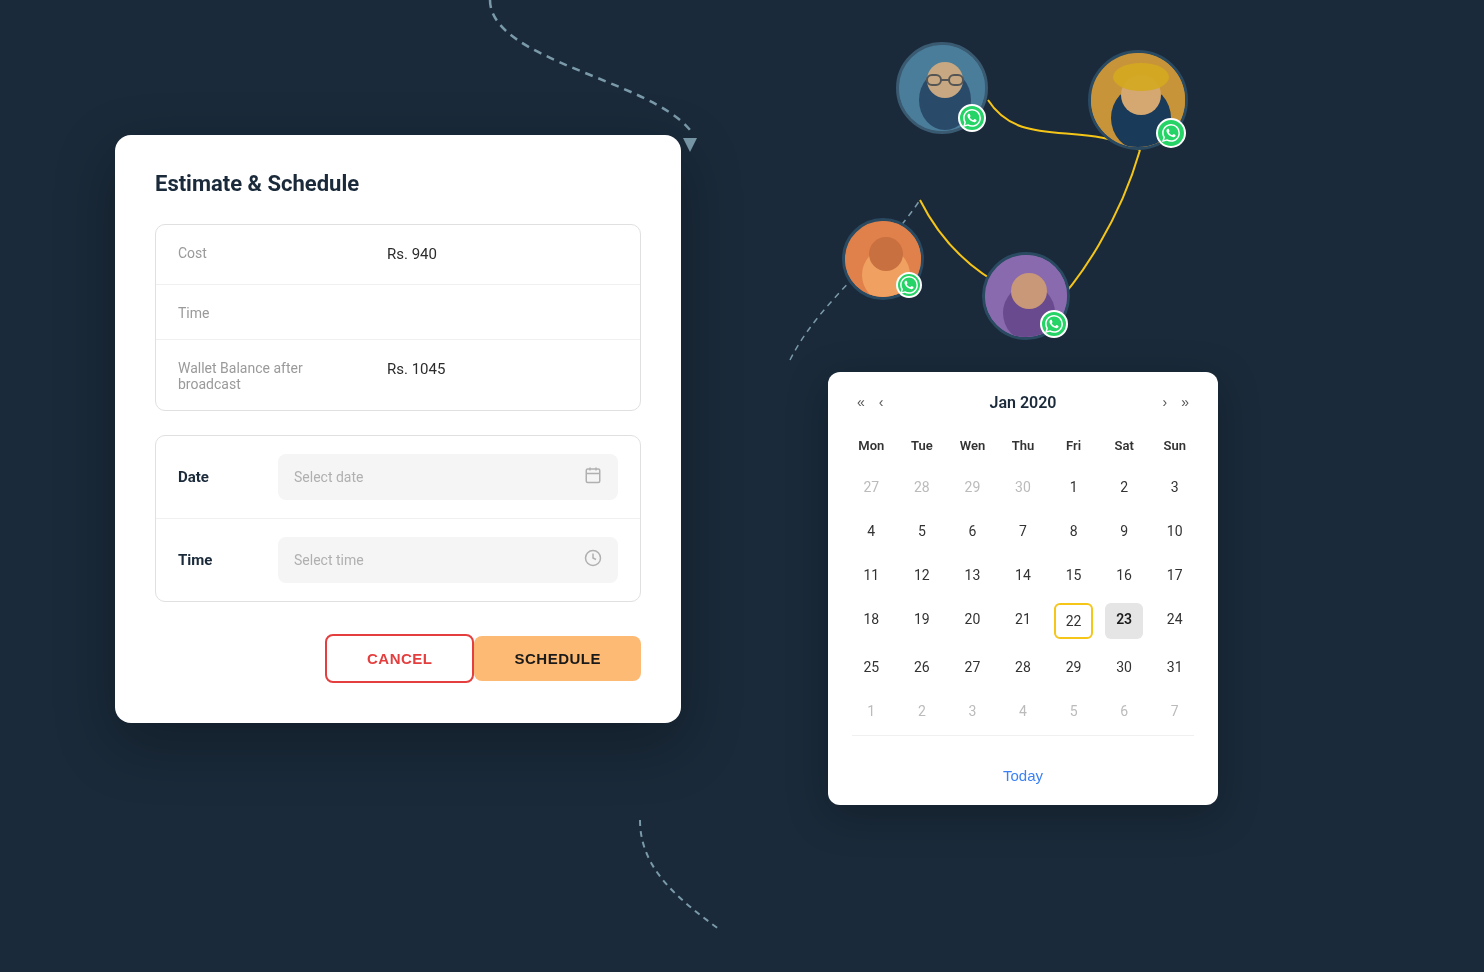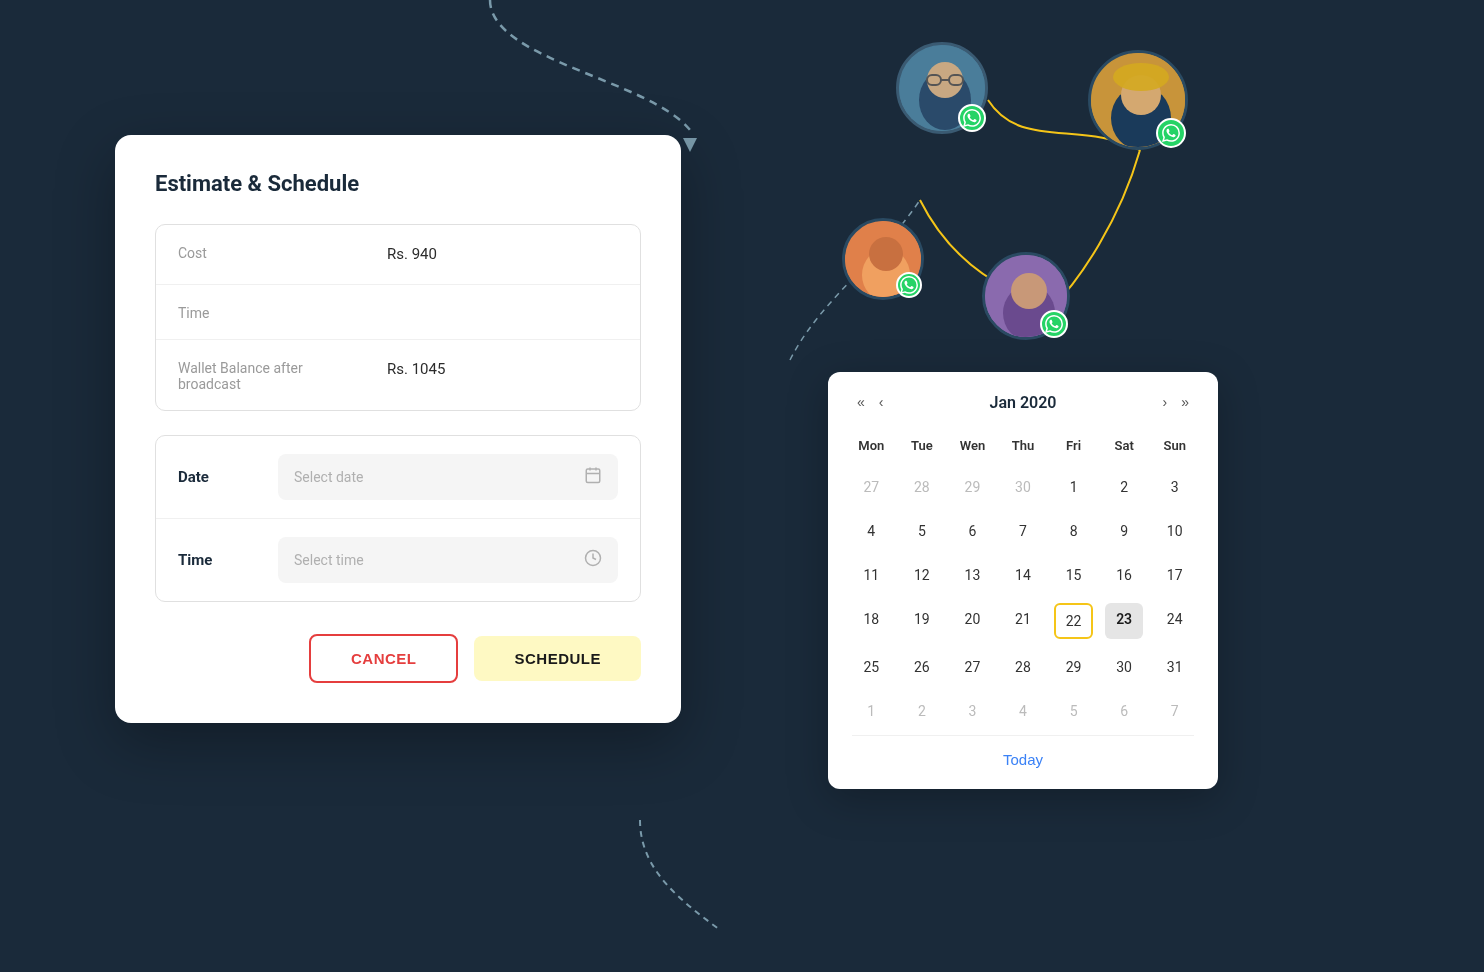--- a/index.html
+++ b/index.html
@@ -114,40 +114,39 @@
 
     .input-icon {
       color: #b0b0b0;
       font-size: 16px;
     }
 
     
     .button-row {
       display: flex;
       justify-content: flex-end;
-      gap: 16px;
       align-items: center;
     }
 
     .btn-cancel {
       padding: 14px 40px;
       border: 2px solid #e53e3e;
       background: transparent;
       color: #e53e3e;
       font-size: 15px;
       font-weight: 700;
       border-radius: 8px;
       cursor: pointer;
       letter-spacing: 0.5px;
     }
 
     .btn-schedule {
       padding: 14px 40px;
       border: none;
-      background: #fef9c3;
+      background: #fdba74;
       color: #1a1a1a;
       font-size: 15px;
       font-weight: 700;
       border-radius: 8px;
       cursor: pointer;
       letter-spacing: 0.5px;
     }
 
     
     .calendar-card {
@@ -224,21 +223,21 @@
 
     .cal-day.highlighted-23 {
       background: #e5e5e5;
       border-radius: 6px;
       color: #1a1a1a;
       font-weight: 600;
     }
 
     .cal-today-row {
       text-align: center;
-      padding: 14px 0 4px 0;
+      padding: 30px 0 4px 0;
       border-top: 1px solid #f0f0f0;
       margin-top: 8px;
     }
 
     .cal-today-btn {
       background: none;
       border: none;
       color: #3b82f6;
       font-size: 15px;
       cursor: pointer;

